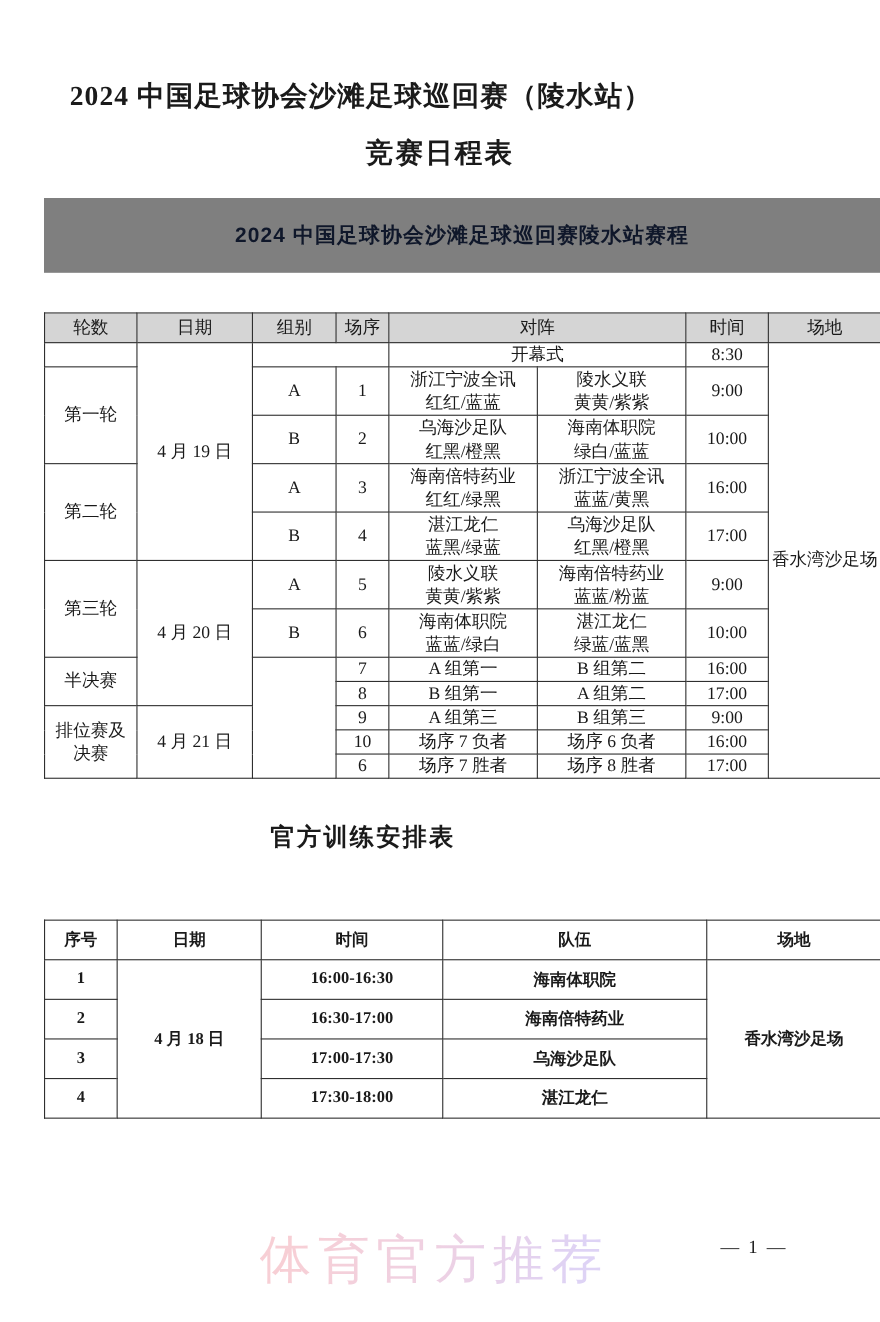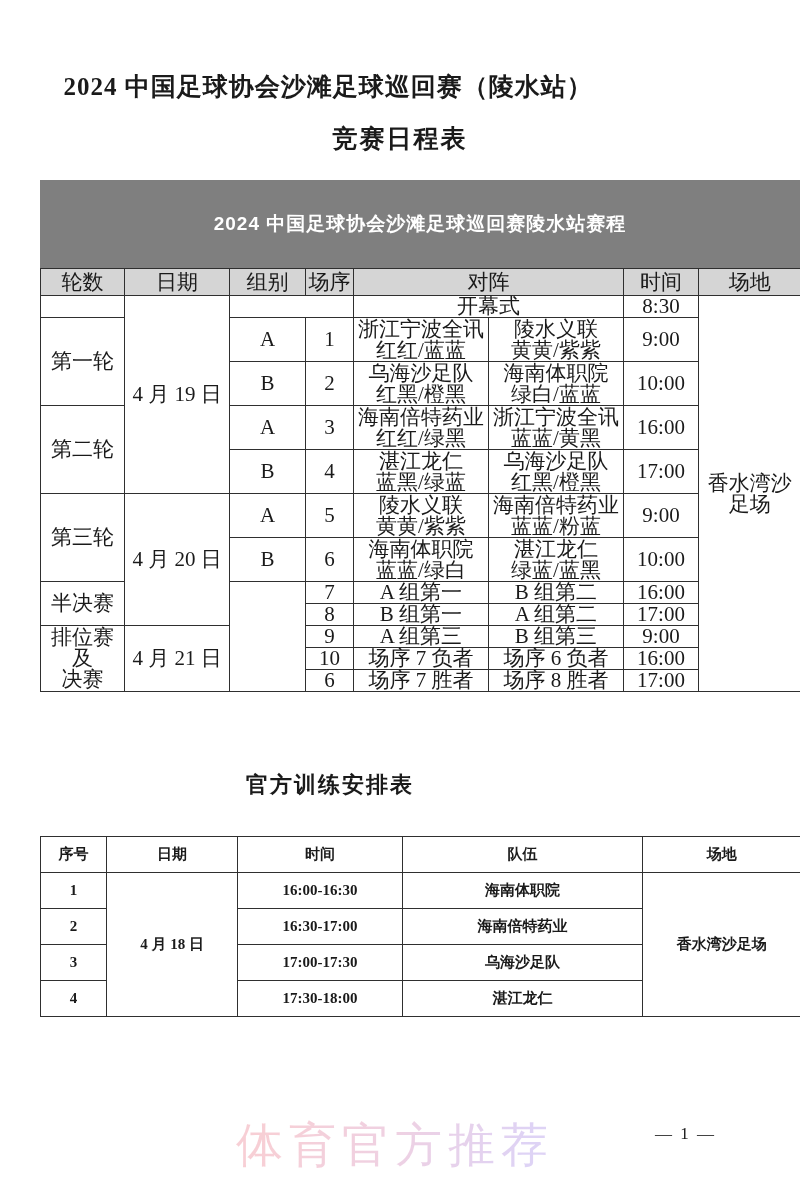--- a/index.html
+++ b/index.html
@@ -14,30 +14,30 @@
   }
   .doc-title {
     position:absolute; top:70px; left:0; width:656px;
     text-align:center; font-size:25px; font-weight:bold; letter-spacing:1px;
   }
   .doc-subtitle {
     position:absolute; top:122px; left:0; width:800px;
     text-align:center; font-size:25px; font-weight:bold; letter-spacing:2px;
   }
   .banner {
-    position:absolute; top:180px; left:40px; width:760px; height:88px;
+    position:absolute; top:180px; left:40px; width:760px; height:68px;
     background:#7f7f7f;
     display:flex; align-items:center; justify-content:center;
-    color:#ffffff; font-family:"Liberation Sans", sans-serif;
+    color:#0f172a; font-family:"Liberation Sans", sans-serif;
     font-size:19px; font-weight:bold; letter-spacing:1px;
   }
   table { border-collapse:collapse; table-layout:fixed; }
   .t1 {
-    position:absolute; top:268px; left:40px; width:760px;
-    font-size:21px;
+    position:absolute; top:284px; left:40px; width:760px;
+    font-size:16px;
   }
   .t1 th, .t1 td {
     border:1px solid #2f2f2f;
     text-align:center; vertical-align:middle;
     white-space:pre-line; line-height:21px;
     font-weight:normal; padding:0;
   }
   .t1 th { background:#d5d5d5; height:27px; }
   .t1 .last-col { border-right:none; }
   .t1 tr.r-open td { height:20px; }
@@ -48,21 +48,21 @@
     font-size:15px; font-weight:bold;
   }
   .t2 th, .t2 td {
     border:1px solid #2f2f2f;
     text-align:center; vertical-align:middle; padding:8px;
   }
   .t2 th { background:#ffffff; height:35px; }
   .t2 td { height:36px; }
   .t2 .last-col { border-right:none; }
   .section-title {
-    position:absolute; top:770px; left:0; width:660px;
+    position:absolute; top:746px; left:0; width:660px;
     text-align:center; font-size:22px; font-weight:bold; letter-spacing:2px;
   }
   .watermark {
     position:absolute; top:1114px; left:236px;
     font-size:47px; letter-spacing:6px; font-weight:normal;
     background:linear-gradient(105deg, #f2a9b4 10%, #e2accc 50%, #c4b0ee 90%);
     -webkit-background-clip:text; background-clip:text;
     color:transparent; -webkit-text-fill-color:transparent;
     opacity:0.55; white-space:nowrap;
   }

